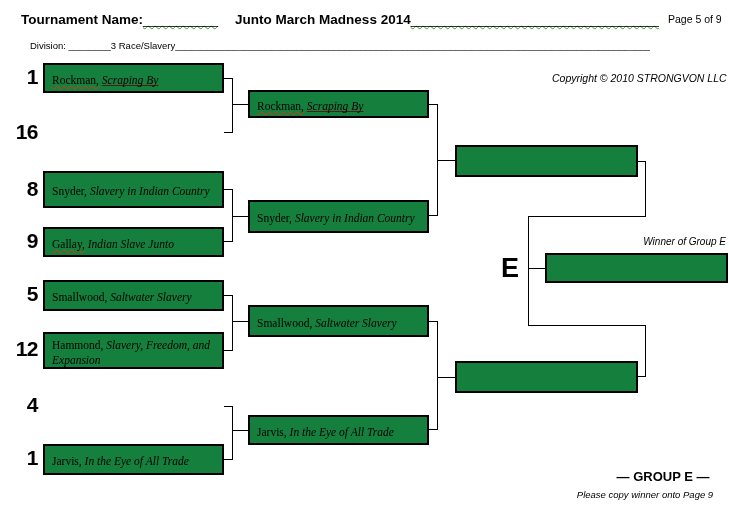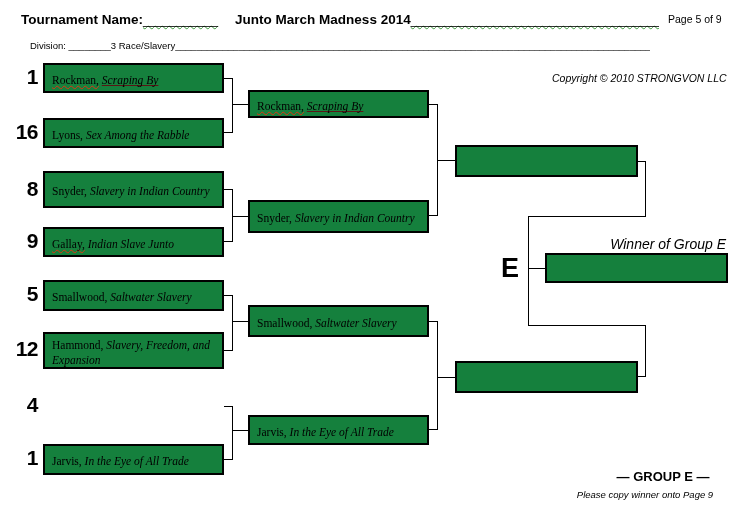--- a/index.html
+++ b/index.html
@@ -43,21 +43,21 @@
   .seed {
     position:absolute; left:0; width:38px; text-align:right;
     font-weight:bold; font-size:21px; letter-spacing:-0.5px;
   }
   .group-letter {
     position:absolute; left:498px; top:253px; width:24px; text-align:center;
     font-weight:bold; font-size:27px;
   }
   .winner-caption {
     position:absolute; left:545px; top:236px; width:181px; text-align:right;
-    font-size:14px; font-style:italic;
+    font-size:10px; font-style:italic;
   }
   .footer-title {
     position:absolute; left:573px; top:469px; width:180px; text-align:center;
     font-weight:bold; font-size:13px;
   }
   .footer-note {
     position:absolute; left:555px; top:489px; width:180px; text-align:center;
     font-size:9.5px; font-style:italic;
   }
   
@@ -87,23 +87,20 @@
   <div class="seed" style="top:120px">16</div>
   <div class="seed" style="top:177px">8</div>
   <div class="seed" style="top:229px">9</div>
   <div class="seed" style="top:282px">5</div>
   <div class="seed" style="top:337px">12</div>
   <div class="seed" style="top:393px">4</div>
   <div class="seed" style="top:446px">1</div>
 
   <div class="box col1" style="top:63px;height:30px">
     <span class="entry"><span class="misspell">Rockman,</span> <span class="book flagtitle">Scraping By</span></span>
-  </div>
-  <div class="box col1" style="top:118px;height:30px">
-    <span class="entry"><span>Lyons,</span> <span class="book">Sex Among the Rabble</span></span>
   </div>
   <div class="box col1" style="top:171px;height:37px">
     <span class="entry"><span>Snyder,</span> <span class="book">Slavery in Indian Country</span></span>
   </div>
   <div class="box col1" style="top:227px;height:30px">
     <span class="entry"><span class="misspell">Gallay,</span> <span class="book">Indian Slave Junto</span></span>
   </div>
   <div class="box col1" style="top:280px;height:31px">
     <span class="entry"><span>Smallwood,</span> <span class="book">Saltwater Slavery</span></span>
   </div>

